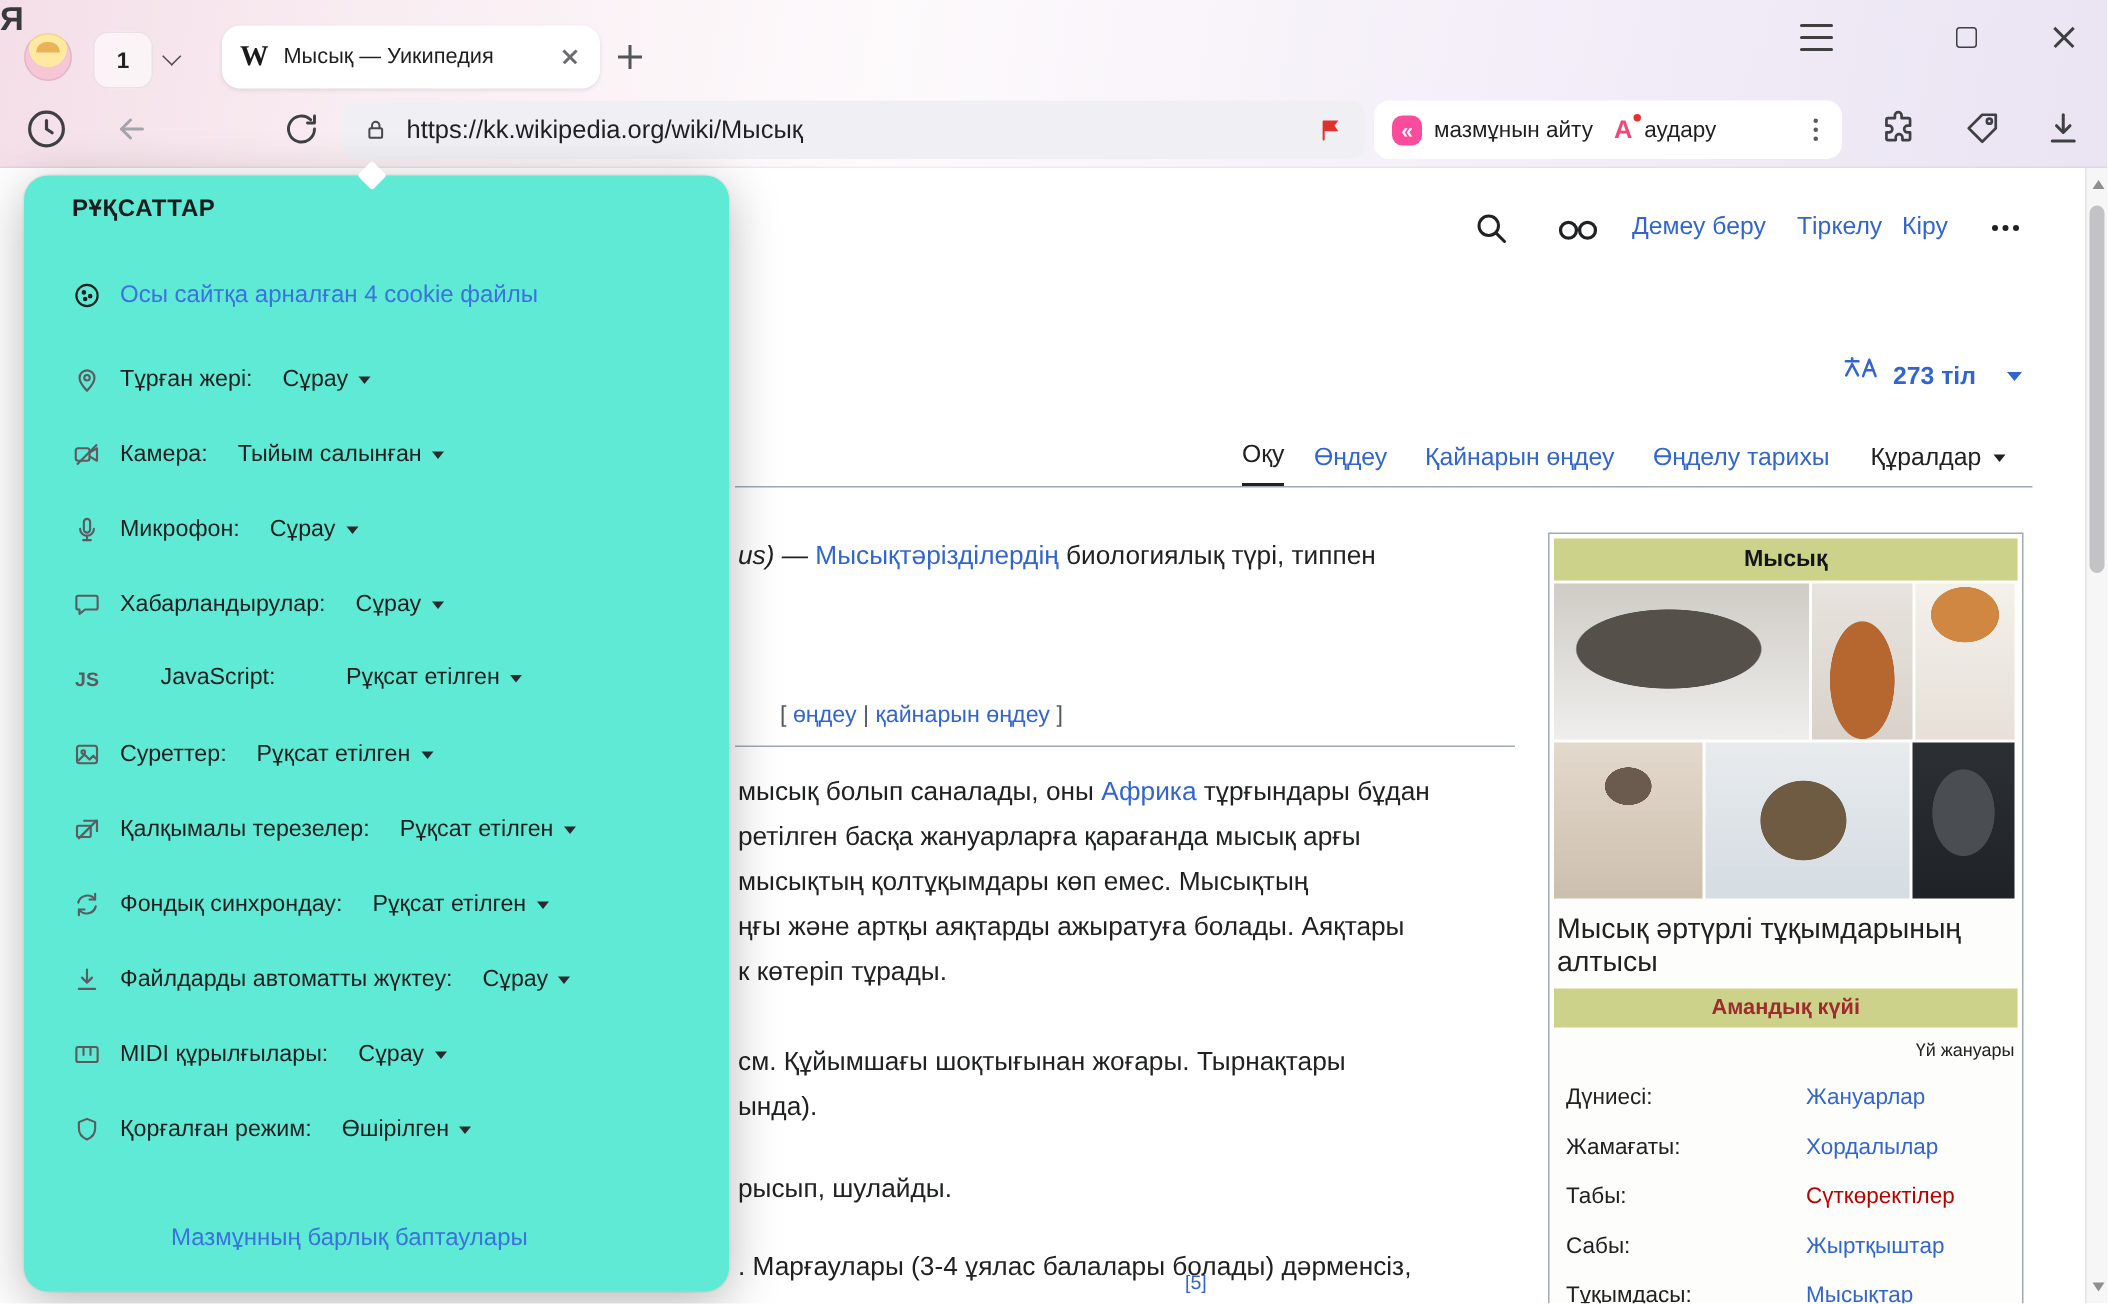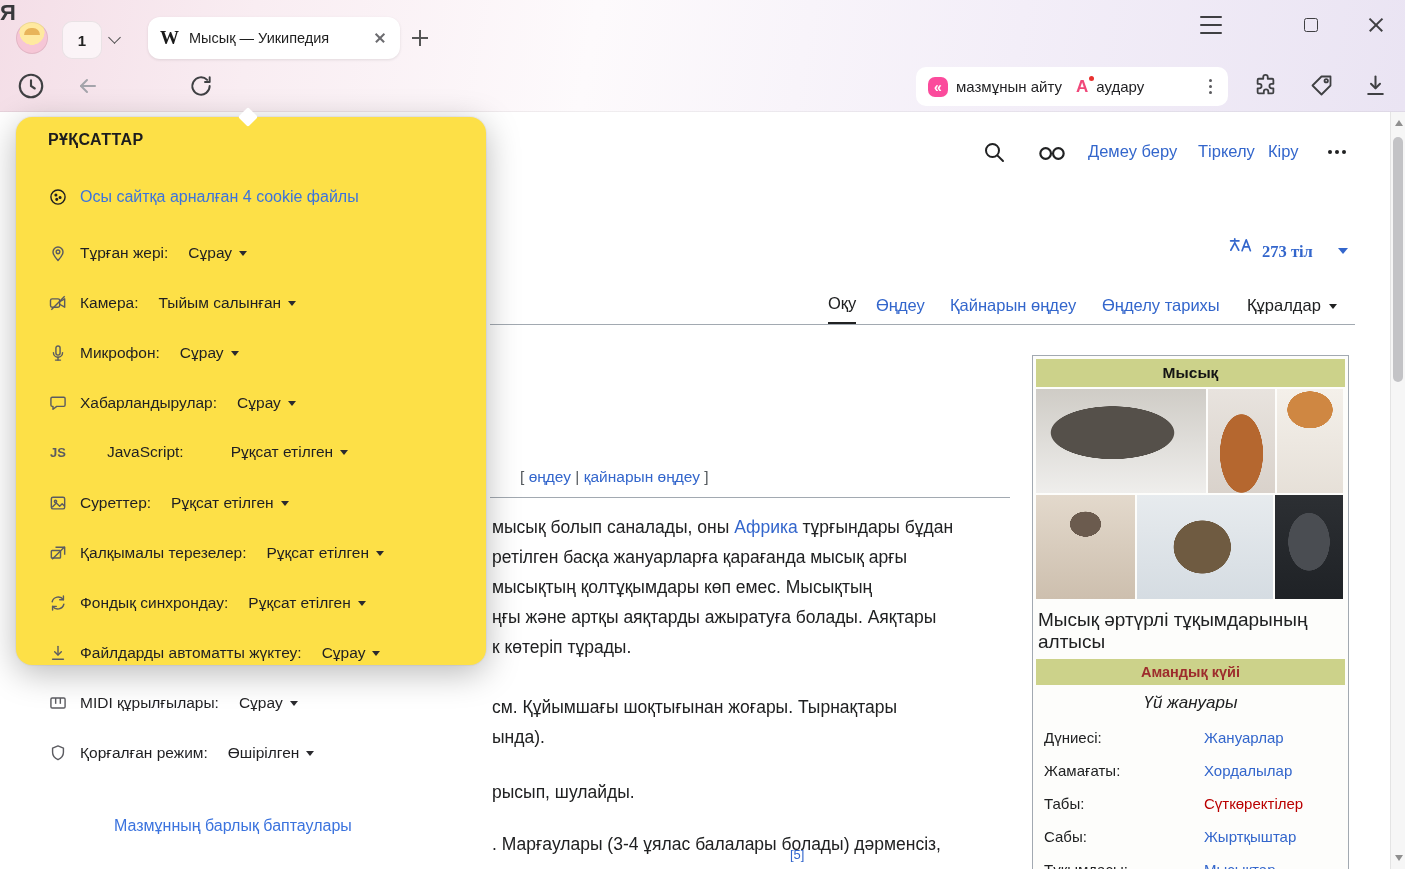--- a/index.html
+++ b/index.html
@@ -69,21 +69,21 @@
 
   
   .page { position:absolute; left:0; top:112px; width:1390px; height:757px; background:#fff; overflow:hidden; }
   .wlink { color:#3366cc; cursor:pointer; text-decoration:none; }
   .redlink { color:#ba0000; cursor:pointer; }
 
   .pt-item { position:absolute; font-size:16.5px; }
   .hdots { position:absolute; left:1328px; top:38px; display:flex; gap:3px; cursor:pointer; }
   .hdots i { width:4px; height:4px; border-radius:50%; background:#202122; }
 
-  .lang-text { position:absolute; left:1262px; top:130px; font-size:16.5px; font-weight:bold; color:#3366cc; cursor:pointer;font-family:Liberation Serif, serif; }
+  .lang-text { position:absolute; left:1262px; top:130px; font-size:16.5px; font-weight:bold; color:#3366cc; cursor:pointer; }
   .chev-blue { position:absolute; left:1338px; top:136px; width:0; height:0; border-left:5px solid transparent;
     border-right:5px solid transparent; border-top:6px solid #3366cc; cursor:pointer; }
 
   .tabbar-line { position:absolute; left:490px; top:212px; width:865px; border-top:1px solid #a2a9b1; }
   .wtab { position:absolute; top:184px; font-size:16.5px; cursor:pointer; white-space:nowrap; }
   .wtab.active { top:182px; height:30px; color:#202122; border-bottom:2px solid #202122; }
   .chev-dark { display:inline-block; width:0; height:0; border-left:4.5px solid transparent; border-right:4.5px solid transparent;
     border-top:5px solid #202122; margin-left:8px; vertical-align:2px; }
 
   .aline { position:absolute; left:492px; font-size:17.5px; line-height:1.25; color:#202122; white-space:nowrap; }
@@ -99,33 +99,33 @@
   .ib-photos { margin-top:2px; }
   .ib-prow { display:flex; gap:2px; margin-bottom:2px; }
   .ib-prow div { height:104px; cursor:pointer; }
   .ph1 { width:170px; background:radial-gradient(ellipse 60% 42% at 45% 42%, #55504a 0 60%, rgba(0,0,0,0) 61%),linear-gradient(#cfccc6,#efeeec); }
   .ph2 { width:67px;  background:radial-gradient(ellipse 58% 68% at 50% 62%, #b5672f 0 55%, rgba(0,0,0,0) 56%),linear-gradient(#e8e3de,#d9d2cb); }
   .ph3 { width:66px;  background:radial-gradient(ellipse 62% 32% at 50% 20%, #cf8742 0 55%, rgba(0,0,0,0) 56%),linear-gradient(#f4f0ea,#e6e0d8); }
   .ph4 { width:99px;  background:radial-gradient(ellipse 26% 20% at 50% 28%, #6b5b4e 0 60%, rgba(0,0,0,0) 61%),linear-gradient(#e3d9cc,#cdbfae); }
   .ph5 { width:136px; background:radial-gradient(ellipse 38% 46% at 48% 50%, #6f5b41 0 55%, rgba(0,0,0,0) 56%),linear-gradient(#e7ebee,#d5dce2); }
   .ph6 { width:68px;  background:radial-gradient(ellipse 55% 50% at 50% 45%, #4a4d52 0 55%, rgba(0,0,0,0) 56%),linear-gradient(#2c2f33,#1f2226); }
   .ib-caption { text-align:left; font-size:19px; padding:8px 2px 6px; }
-  .ib-center { text-align:center; padding:8px 2px; font-size:17px;font-style:italic; }
+  .ib-center { text-align:right; padding:8px 2px; font-size:12px; }
   .ib-row { display:flex; padding:8px 8px; font-size:15px; }
   .ib-row .lbl { width:160px; flex:none; }
 
   
   .scrollbar { position:absolute; left:1390px; top:112px; width:15px; height:757px; background:#f6f6f6; border-left:1px solid #e4e4e4; z-index:5; }
   .sb-arrow { position:absolute; left:3.5px; width:0; height:0; border-left:4px solid transparent; border-right:4px solid transparent; cursor:pointer; }
   .sb-up { top:8px; border-bottom:6px solid #8f8f8f; }
   .sb-down { bottom:8px; border-top:6px solid #8f8f8f; }
   .sb-thumb { position:absolute; left:2px; top:25px; width:10px; height:245px; background:#c3c3c6; border-radius:5px; cursor:grab; }
 
   
-  .panel { position:absolute; left:16px; top:117px; width:470px; height:548px; background:#fde047; border-radius:16px;
+  .panel { position:absolute; left:16px; top:117px; width:470px; height:744px; background:#5eead4; border-radius:16px;
     box-shadow:0 8px 34px rgba(0,0,0,0.28), 0 0 0 1px rgba(0,0,0,0.04); z-index:40; }
   .panel::before { content:""; position:absolute; left:225px; top:-7px; width:14px; height:14px; background:#fff;
     transform:rotate(45deg); border-radius:2px; }
   .panel-title { position:absolute; left:32px; top:14px; font-size:16px; font-weight:bold; letter-spacing:0.4px; color:#1c1c1e; }
   .cookie-row { position:absolute; left:32px; top:70px; display:flex; align-items:center; gap:12px; }
   .cookie-row .link { font-size:16px; color:#3b73de; cursor:pointer; }
   .ylink { color:#3b73de; cursor:pointer; }
   .perm-row { position:absolute; left:32px; display:flex; align-items:center; gap:12px; font-size:15.5px; color:#1f1f22; }
   .perm-row .icon { color:#5b5b60; flex:none; width:20px; }
   .js-glyph { font-size:13px; font-weight:bold; color:#5b5b60; width:20px; text-align:center; }
@@ -174,20 +174,35 @@
       </svg>
   </div>
   <div class="ya-logo">Я</div>
   <div class="tool-icon refresh-btn">
     <svg width="26" height="26" viewBox="0 0 24 24" fill="none" stroke="currentColor" stroke-width="1.8" stroke-linecap="round" stroke-linejoin="round">
       <path d="M20 12a8 8 0 1 1-2.34-5.66"></path>
         <path d="M20 4v4.3h-4.3"></path>
       </svg>
   </div>
 
+  <div class="url-bar">
+    <span class="lock">
+      <svg width="17" height="17" viewBox="0 0 24 24" fill="none" stroke="currentColor" stroke-width="1.9" stroke-linecap="round">
+        <rect x="6" y="10.5" width="12" height="9" rx="1.5"></rect>
+          <path d="M8.5 10.5V8a3.5 3.5 0 0 1 7 0v2.5"></path>
+        </svg>
+    </span>
+    <span class="url-text">https://kk.wikipedia.org/wiki/Мысық</span>
+    <span class="flag">
+      <svg width="18" height="18" viewBox="0 0 24 24" fill="#e0322c">
+        <path d="M6 3h13l-3.5 4.8L19 12.6H6z"></path>
+          <rect x="5" y="3" width="1.8" height="18" rx="0.9"></rect>
+        </svg>
+    </span>
+  </div>
 
   <div class="actions-pill">
     <div class="pill-btn">
       <span class="ra-badge">«</span>
       <span class="pill-label">мазмұнын айту</span>
     </div>
     <div class="pill-btn">
       <span class="tr-icon"><span>A</span><span class="dot"></span></span>
       <span class="pill-label">аудару</span>
     </div>
@@ -254,20 +269,23 @@
   <span class="lang-text">273 тіл</span>
   <div class="chev-blue"></div>
 
   <div class="tabbar-line"></div>
   <span class="wtab active" style="left:828px;">Оқу</span>
   <span class="wtab wlink" style="left:876px;">Өңдеу</span>
   <span class="wtab wlink" style="left:950px;">Қайнарын өңдеу</span>
   <span class="wtab wlink" style="left:1102px;">Өңделу тарихы</span>
   <span class="wtab" style="left:1247px; color:#202122;"><span>Құралдар</span><span class="chev-dark"></span></span>
 
+  <div class="aline" style="top:248px;">
+    <span style="font-style:italic;">us) — </span><span class="wlink">Мысықтәрізділердің</span><span> биологиялық түрі, типпен</span>
+  </div>
 
   <div class="editsec">
     <span>[ </span><span class="wlink">өңдеу</span><span> | </span><span class="wlink">қайнарын өңдеу</span><span> ]</span>
   </div>
   <div class="section-rule"></div>
 
   <div class="aline" style="top:405px;">
     <span>мысық болып саналады, оны </span><span class="wlink">Африка</span><span> тұрғындары бұдан</span>
   </div>
   <div class="aline" style="top:435px;">ретілген басқа жануарларға қарағанда мысық арғы</div>

